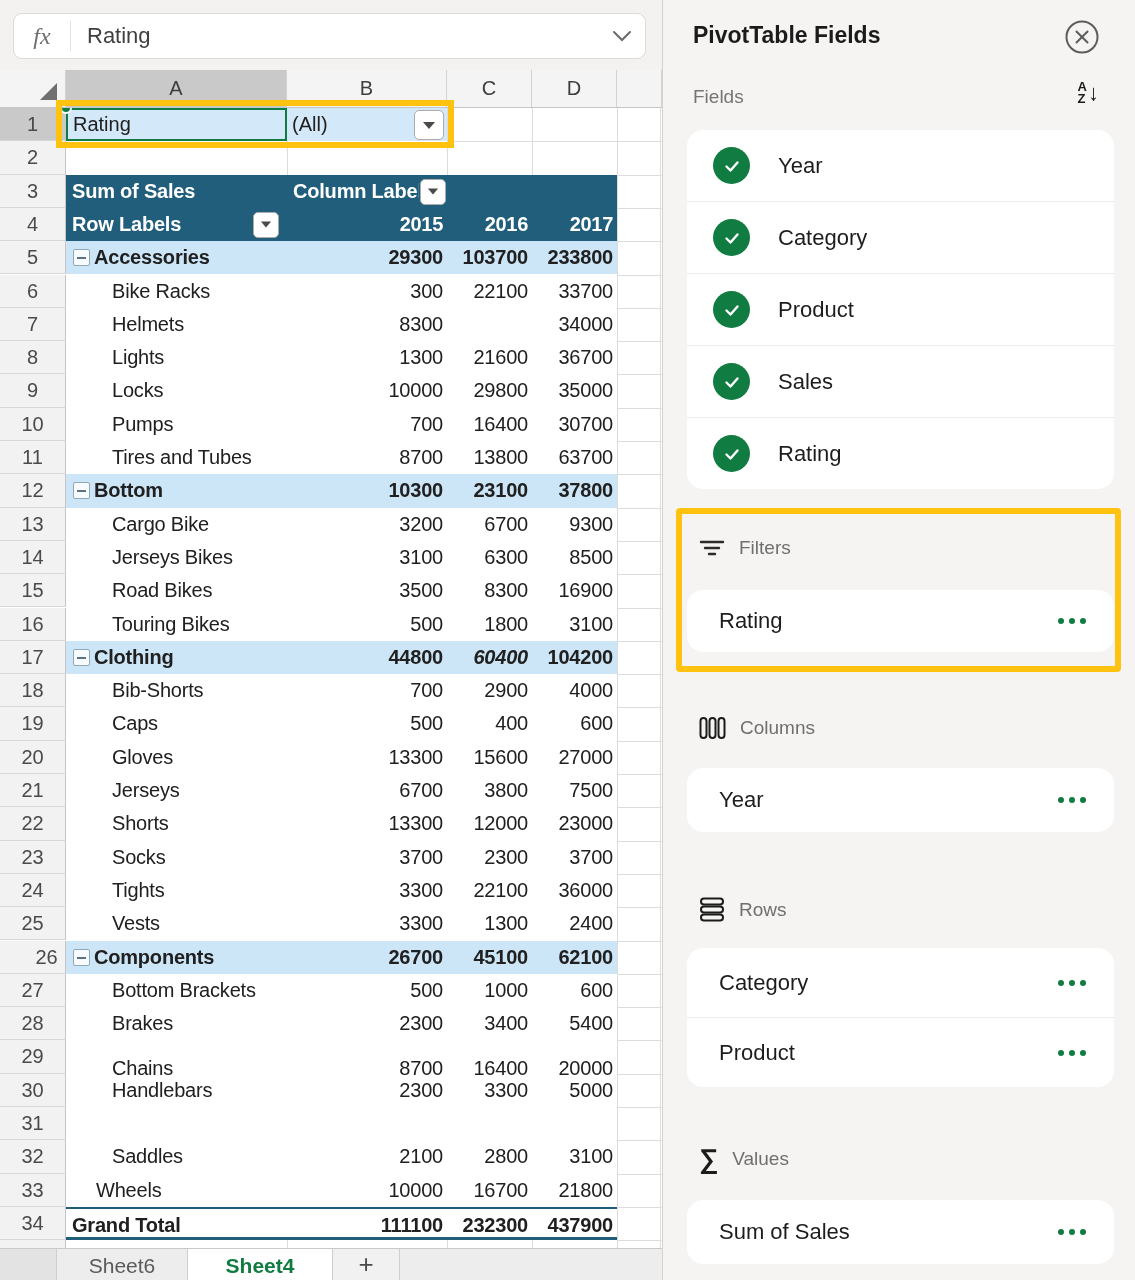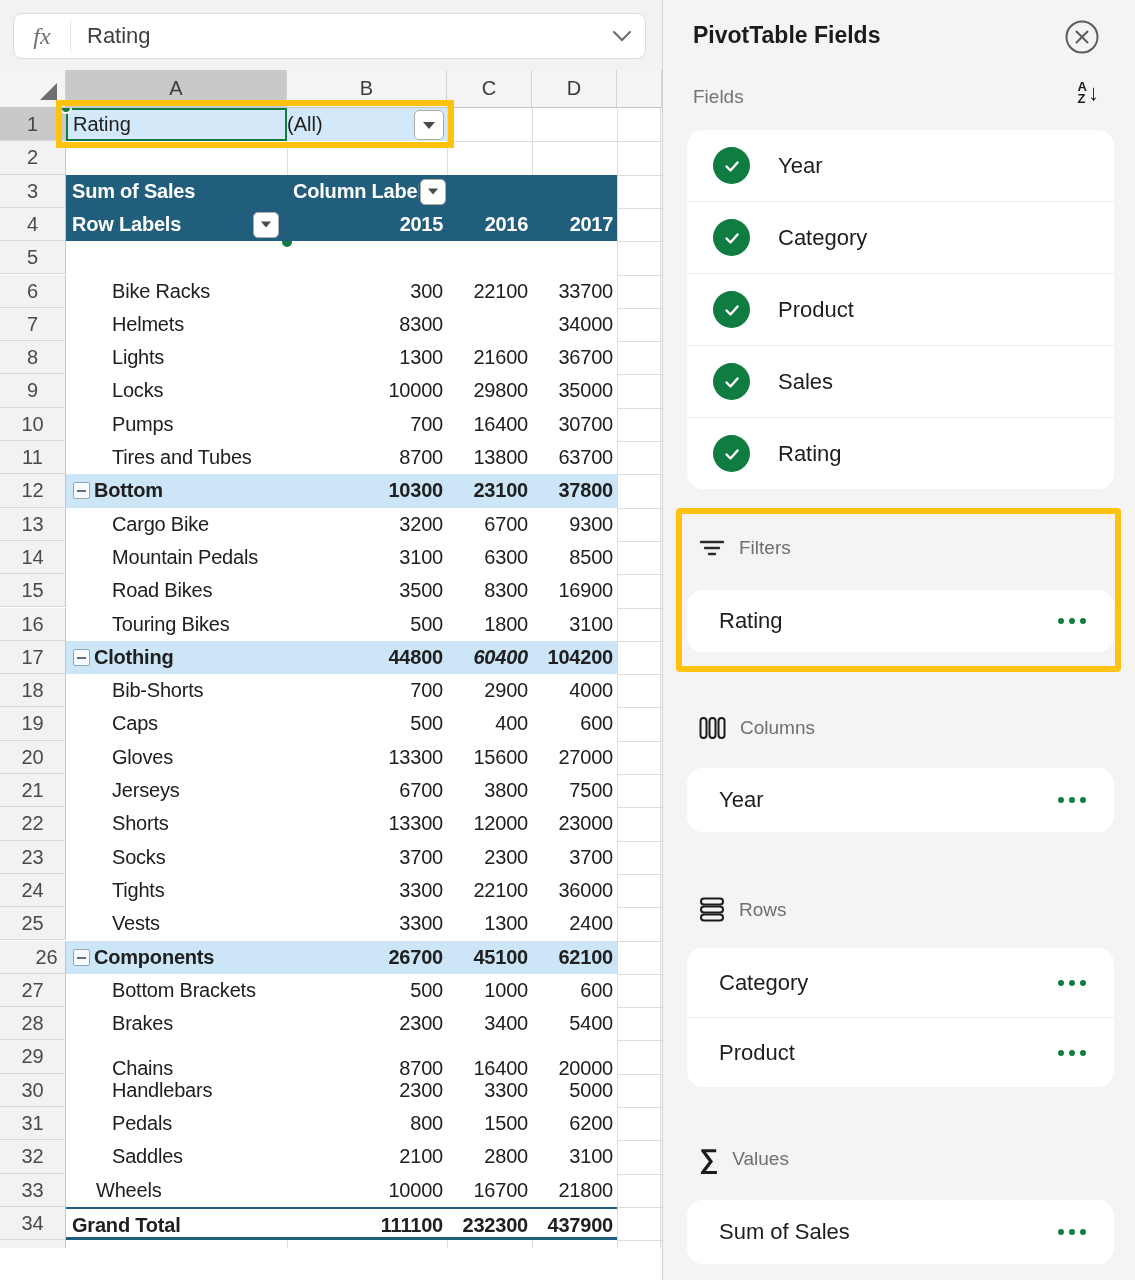--- a/index.html
+++ b/index.html
@@ -31,21 +31,21 @@
   #grid{left:0;top:108px;width:662px;height:1140px;background:#fff;overflow:hidden;}
   .gut{position:absolute;left:0;width:66px;background:#F2F2F2;border-right:1px solid #C6C6C6;
      border-bottom:1px solid #D7D7D7;box-sizing:border-box;text-align:center;
      font-size:20px;color:#4a4a4a;}
   .gut.sel{background:#C9C9C9;}
   .vline{position:absolute;width:1px;background:#DCDCDC;}
   .hline{position:absolute;height:1px;background:#DCDCDC;}
 
   .cell-blue{background:#D3E9F9;box-sizing:border-box;font-size:20px;display:flex;align-items:center;}
   #cell-a1{border:2px solid #107C41;padding-left:5px;}
-  #cell-b1{}
+  #cell-b1{padding-left:5px;}
   .dd-btn{position:absolute;background:#fff;border:1px solid #ACACAC;border-radius:5px;
      display:flex;align-items:center;justify-content:center;box-sizing:border-box;}
   .dd-tri{width:0;height:0;border-left:6px solid transparent;border-right:6px solid transparent;
      border-top:7px solid #4a4a4a;}
   .handle{position:absolute;border-radius:50%;background:#107C41;border:2px solid #fff;box-sizing:border-box;}
 
   
   #pivot-head{left:66px;top:66.6px;width:551px;height:66.6px;background:#215E7C;color:#fff;}
   .ph-text{position:absolute;font-weight:bold;font-size:20px;letter-spacing:-0.2px;white-space:nowrap;}
   #col-labels-text{overflow:hidden;width:126px;}
@@ -220,20 +220,27 @@
           <div class="dd-tri" style="transform: scale(0.85);"></div>
         </div>
         <div class="ph-text" style="left: 6px; top: 38px;">Row Labels</div>
         <div class="dd-btn" style="left: 187px; top: 37px; width: 26px; height: 26px;">
           <div class="dd-tri" style="transform: scale(0.85);"></div>
         </div>
         <div class="year-cell" style="left: 221px; width: 156px; top: 38px;">2015</div>
         <div class="year-cell" style="left: 381px; width: 81px; top: 38px;">2016</div>
         <div class="year-cell" style="left: 466px; width: 81px; top: 38px;">2017</div>
       </div>
+      <div class="prow cat" style="top: 133.2px; height: 33.3px;">
+        <div class="minus-box"></div>
+        <div class="lbl" style="left: 28px; line-height: 33.3px;">Accessories</div>
+        <div class="val v0" style="line-height: 33.3px;">29300</div>
+        <div class="val v1" style="line-height: 33.3px;">103700</div>
+        <div class="val v2" style="line-height: 33.3px;">233800</div>
+      </div>
       <div class="prow" style="top: 166.5px; height: 33.3px;">
         <div class="lbl" style="left: 46px; line-height: 33.3px;">Bike Racks</div>
         <div class="val v0" style="line-height: 33.3px;">300</div>
         <div class="val v1" style="line-height: 33.3px;">22100</div>
         <div class="val v2" style="line-height: 33.3px;">33700</div>
       </div>
       <div class="prow" style="top: 199.8px; height: 33.3px;">
         <div class="lbl" style="left: 46px; line-height: 33.3px;">Helmets</div>
         <div class="val v0" style="line-height: 33.3px;">8300</div>
         <div class="val v1" style="line-height: 33.3px;"></div>
@@ -270,21 +277,21 @@
         <div class="val v1" style="line-height: 33.3px;">23100</div>
         <div class="val v2" style="line-height: 33.3px;">37800</div>
       </div>
       <div class="prow" style="top: 399.6px; height: 33.3px;">
         <div class="lbl" style="left: 46px; line-height: 33.3px;">Cargo Bike</div>
         <div class="val v0" style="line-height: 33.3px;">3200</div>
         <div class="val v1" style="line-height: 33.3px;">6700</div>
         <div class="val v2" style="line-height: 33.3px;">9300</div>
       </div>
       <div class="prow" style="top: 432.9px; height: 33.3px;">
-        <div class="lbl" style="left: 46px; line-height: 33.3px;">Mountain Pedals</div>
+        <div class="lbl" style="left: 46px; line-height: 33.3px;">Jerseys Bikes</div>
         <div class="val v0" style="line-height: 33.3px;">3100</div>
         <div class="val v1" style="line-height: 33.3px;">6300</div>
         <div class="val v2" style="line-height: 33.3px;">8500</div>
       </div>
       <div class="prow" style="top: 466.2px; height: 33.3px;">
         <div class="lbl" style="left: 46px; line-height: 33.3px;">Road Bikes</div>
         <div class="val v0" style="line-height: 33.3px;">3500</div>
         <div class="val v1" style="line-height: 33.3px;">8300</div>
         <div class="val v2" style="line-height: 33.3px;">16900</div>
       </div>
@@ -373,46 +380,46 @@
         <div class="val v0" style="line-height: 33.3px;">8700</div>
         <div class="val v1" style="line-height: 33.3px;">16400</div>
         <div class="val v2" style="line-height: 33.3px;">20000</div>
       </div>
       <div class="prow" style="top: 965.7px; height: 33.3px;">
         <div class="lbl" style="left: 46px; line-height: 33.3px;">Handlebars</div>
         <div class="val v0" style="line-height: 33.3px;">2300</div>
         <div class="val v1" style="line-height: 33.3px;">3300</div>
         <div class="val v2" style="line-height: 33.3px;">5000</div>
       </div>
-      <div class="prow" style="top: 999px; height: 33.3px;">
-        <div class="lbl" style="left: 46px; line-height: 33.3px;">Pedals</div>
-        <div class="val v0" style="line-height: 33.3px;">800</div>
-        <div class="val v1" style="line-height: 33.3px;">1500</div>
-        <div class="val v2" style="line-height: 33.3px;">6200</div>
-      </div>
       <div class="prow" style="top: 1032.3px; height: 33.3px;">
         <div class="lbl" style="left: 46px; line-height: 33.3px;">Saddles</div>
         <div class="val v0" style="line-height: 33.3px;">2100</div>
         <div class="val v1" style="line-height: 33.3px;">2800</div>
         <div class="val v2" style="line-height: 33.3px;">3100</div>
       </div>
       <div class="prow" style="top: 1065.6px; height: 33.3px;">
         <div class="lbl" style="left: 30px; line-height: 33.3px;">Wheels</div>
         <div class="val v0" style="line-height: 33.3px;">10000</div>
         <div class="val v1" style="line-height: 33.3px;">16700</div>
         <div class="val v2" style="line-height: 33.3px;">21800</div>
       </div>
       <div class="prow total" style="top: 1098.9px; height: 33.3px;">
         <div class="lbl" style="left: 6px; line-height: 33.3px;">Grand Total</div>
         <div class="val v0" style="line-height: 33.3px;">111100</div>
         <div class="val v1" style="line-height: 33.3px;">232300</div>
         <div class="val v2" style="line-height: 33.3px;">437900</div>
       </div>
     </div>
 
+  <div class="abs" id="tab-bar">
+    <div id="tab-corner"></div>
+  <div class="stab" style="left: 57px; width: 131px;">Sheet6</div>
+      <div class="stab active" style="left: 188px; width: 145px;">Sheet4</div>
+      <div id="add-sheet" style="left: 333px; width: 67px;">+</div>
+    </div>
 
   <div class="abs" id="panel">
     <div id="panel-title">PivotTable Fields</div>
     <div id="panel-close">
       <svg width="38" height="38" viewBox="0 0 38 38">
         <circle cx="19" cy="19" r="15.5" fill="none" stroke="#5c5c5c" stroke-width="2"></circle>
         <line x1="13.5" y1="13.5" x2="24.5" y2="24.5" stroke="#5c5c5c" stroke-width="2" stroke-linecap="round"></line>
         <line x1="24.5" y1="13.5" x2="13.5" y2="24.5" stroke="#5c5c5c" stroke-width="2" stroke-linecap="round"></line>
       </svg>
     </div>

